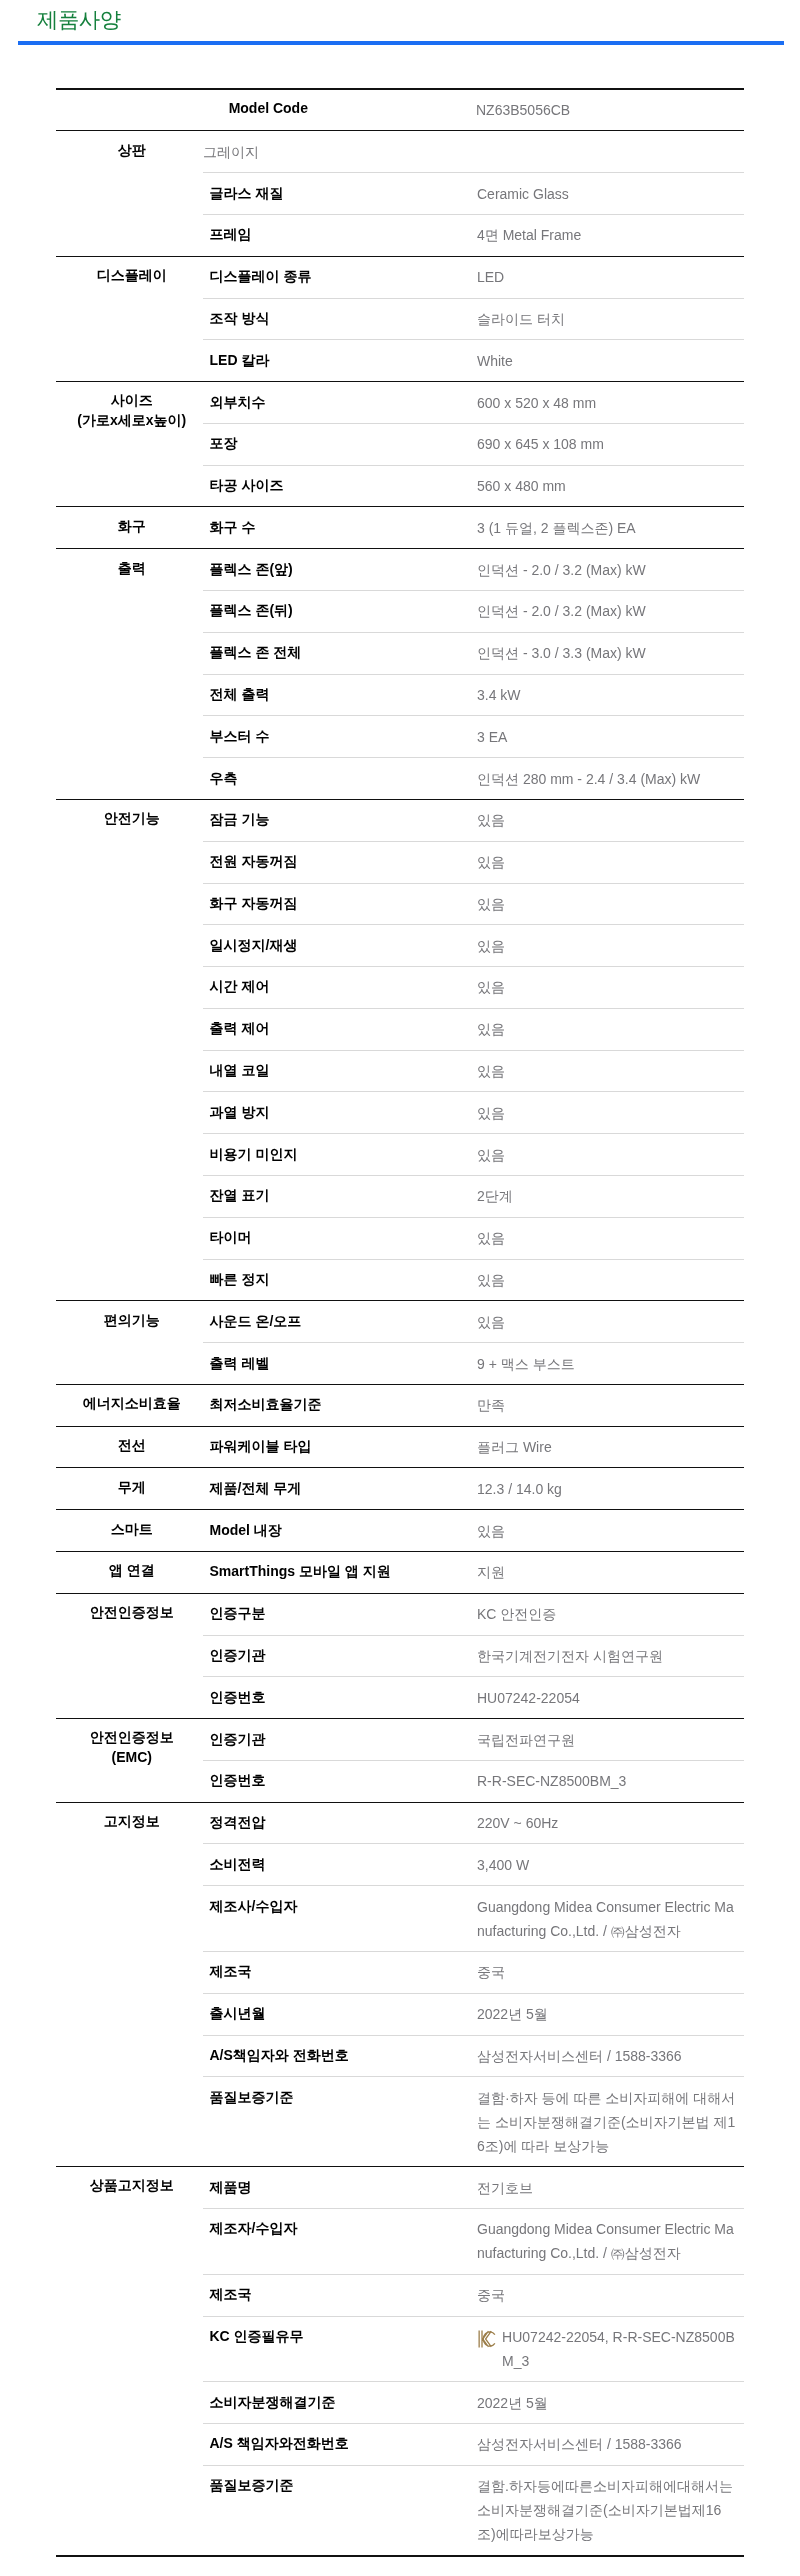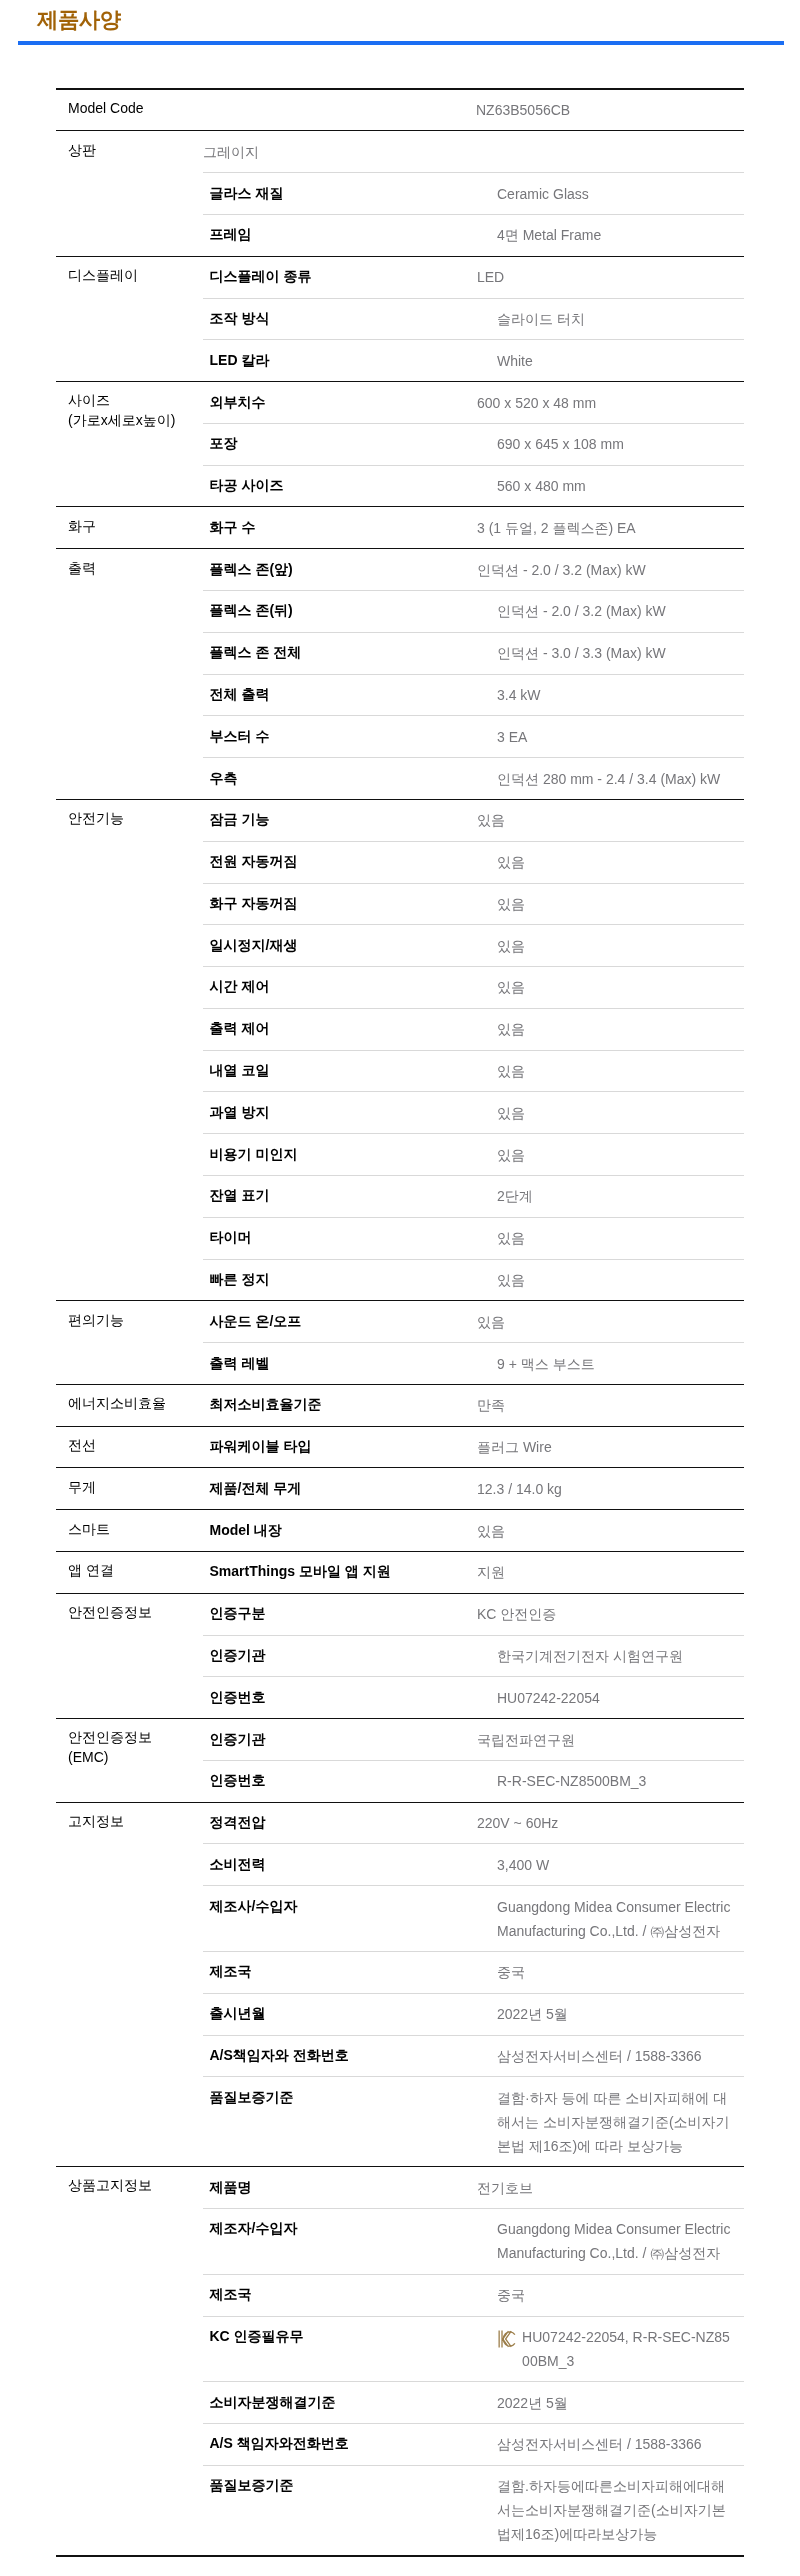--- a/index.html
+++ b/index.html
@@ -13,51 +13,52 @@
     min-height: 2576px;
     position: relative;
     color: #000;
   }
   
   .page-header { padding-top: 5.6px; }
   .page-title {
     margin: 0 0 0 37px;
     font-size: 21.4px;
     line-height: 28px;
-    font-weight: bold;
-    color: #a16207;
+    font-weight: normal;
+    color: #15803d;
     letter-spacing: -0.5px;
   }
   .accent-line {
     height: 3.7px;
     background: #1b6ef3;
     margin: 7.4px 16px 0 17.7px;
   }
   
   .spec-table {
     margin: 43px 56px 0 56px;
     border-top: 2.8px solid #111;
     border-bottom: 2.8px solid #111;
     font-size: 14px;
   }
   .spec-section { display: flex; }
   .spec-section + .spec-section { border-top: 1.9px solid #111; }
   .group-cell {
     box-sizing: border-box;
     width: 147px;
     padding: 9.3px 7.4px 9.3px 12px;
-    font-weight: normal;
+    font-weight: bold;
     line-height: 19.5px;
     color: #000;
     flex-shrink: 0;
+    text-align: center;
   }
   .spec-section.merged .group-cell { width: 420px; }
   .rows-cell { flex: 1; min-width: 0; }
   .spec-row { display: flex; }
-  .spec-row + .spec-row { border-top: 0.9px solid #d9d9d9; gap: 20px; }
+  .spec-row + .spec-row { border-top: 0.9px solid #d9d9d9; }
   .row-label {
     box-sizing: border-box;
     width: 274px;
     padding: 8.4px 9.3px 8.4px 6.5px;
     font-weight: bold;
     line-height: 22px;
     color: #000;
     flex-shrink: 0;
   }
   .row-value {

